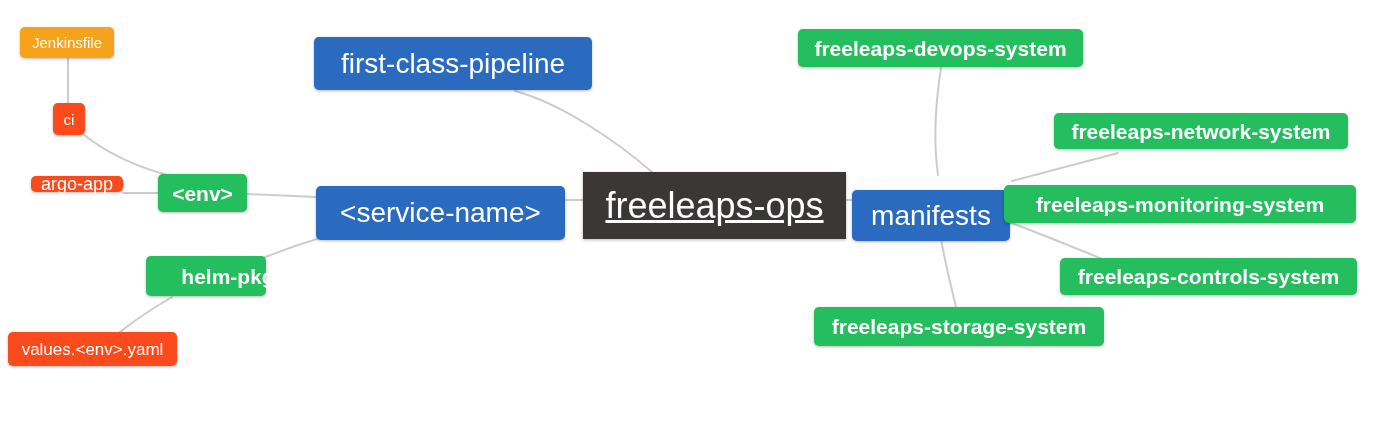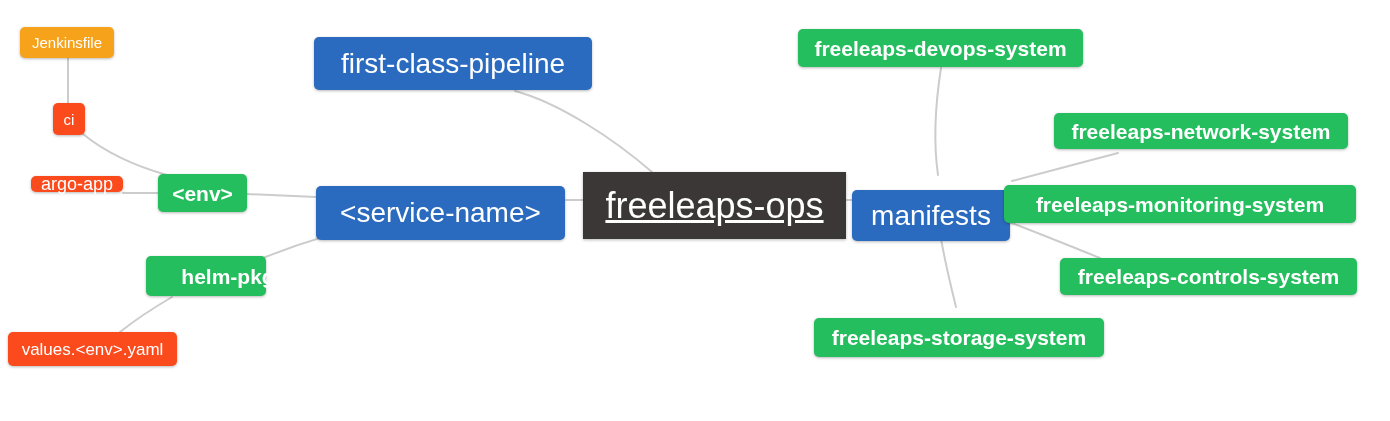--- a/index.html
+++ b/index.html
@@ -76,15 +76,15 @@
   <div class="node c-green" style="left:146px; top:256px; width:120px; height:40px; font-size:21px;padding-left:44px;">helm-pkg</div>
   <div class="node c-red" style="left:8px;   top:332px; width:169px; height:34px; font-size:17px;">values.&lt;env&gt;.yaml</div>
   <div class="node c-blue" style="left:314px; top:37px;  width:278px; height:53px; font-size:28px;">first-class-pipeline</div>
   <div class="node c-blue" style="left:316px; top:186px; width:249px; height:54px; font-size:28px;">&lt;service-name&gt;</div>
   <div class="node c-dark" style="left:583px; top:172px; width:263px; height:67px; font-size:36px;">freeleaps-ops</div>
   <div class="node c-blue" style="left:852px; top:190px; width:158px; height:51px; font-size:28px;">manifests</div>
   <div class="node c-green" style="left:798px; top:29px;  width:285px; height:38px; font-size:21px;">freeleaps-devops-system</div>
   <div class="node c-green" style="left:1054px;top:113px; width:294px; height:36px; font-size:21px;">freeleaps-network-system</div>
   <div class="node c-green" style="left:1004px;top:185px; width:352px; height:38px; font-size:21px;">freeleaps-monitoring-system</div>
   <div class="node c-green" style="left:1060px;top:258px; width:297px; height:37px; font-size:21px;">freeleaps-controls-system</div>
-  <div class="node c-green" style="left:814px; top:307px; width:290px; height:39px; font-size:21px;margin-top:11px;">freeleaps-storage-system</div>
+  <div class="node c-green" style="left:814px; top:307px; width:290px; height:39px; font-size:21px;">freeleaps-storage-system</div>
 
 </div>
 
 </body></html>

